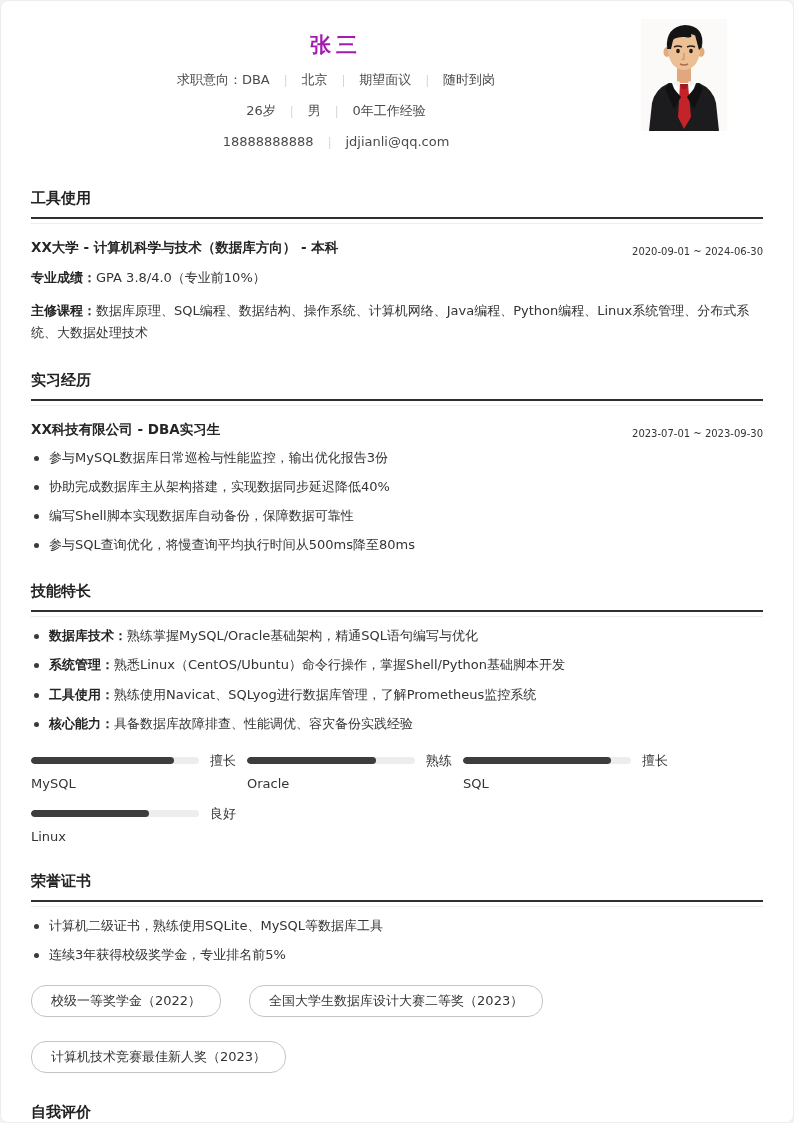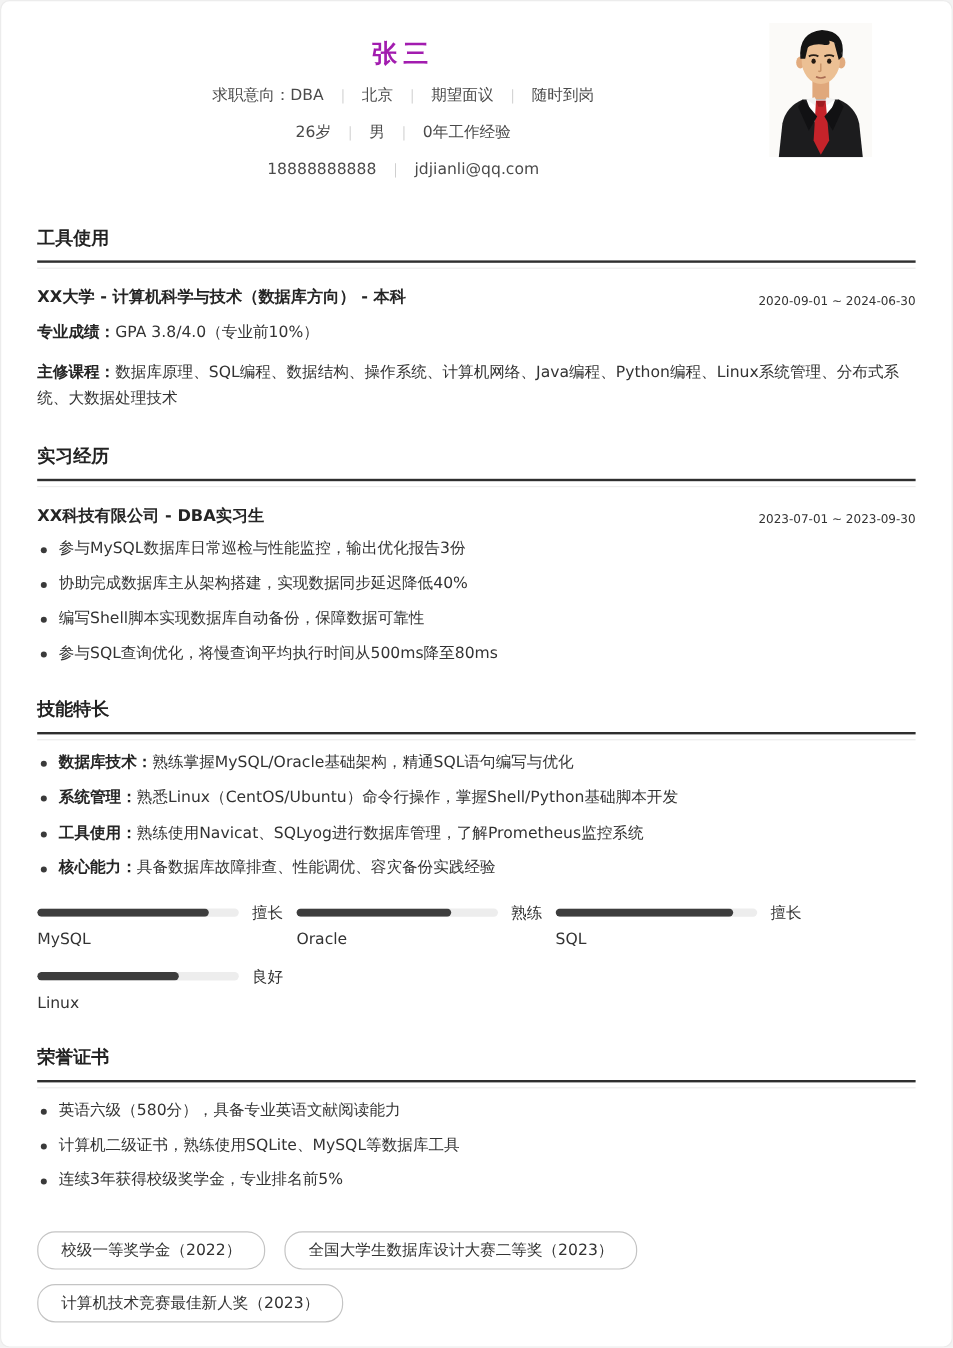--- a/index.html
+++ b/index.html
@@ -59,21 +59,21 @@
   
   .bars { display: flex; flex-wrap: wrap; margin-top: 19px; }
   .bar-item { width: 216px; margin-bottom: 15px; }
   .bar-line { display: flex; align-items: center; height: 16px; }
   .bar-track { width: 168px; height: 7px; background: #ededed; border-radius: 4px; overflow: hidden; flex: none; }
   .bar-fill { height: 100%; background: #3d3d3d; border-radius: 4px; }
   .bar-level { margin-left: 11px; font-size: 13px; color: #333; white-space: nowrap; }
   .bar-name { margin-top: 7px; font-size: 13px; color: #333; }
 
   
-  .tags { display: flex; flex-wrap: wrap; margin-top: 32px; }
+  .tags { display: flex; flex-wrap: wrap; margin-top: 20px; gap: 12px; }
   .tag {
     border: 1px solid #c4c4c4; border-radius: 15px;
     padding: 6px 19px; font-size: 13px; color: #333;
     margin: 0 16px 12px 0; background: #fff; white-space: nowrap;
   }
 </style>
 </head>
 <body>
 
 <div class="page">
@@ -211,21 +211,20 @@
         </div>
         <div class="bar-name">Linux</div>
       </div>
     </div>
   </div>
 
   <div class="section" style="margin-top:13px;">
     <div class="sec-title">荣誉证书</div>
     <div class="sec-sub"></div>
     <ul class="bullets">
-      <li>英语六级（580分），具备专业英语文献阅读能力</li>
       <li>计算机二级证书，熟练使用SQLite、MySQL等数据库工具</li>
       <li>连续3年获得校级奖学金，专业排名前5%</li>
     </ul>
     <div class="tags">
       <div class="tag">校级一等奖学金（2022）</div>
       <div class="tag">全国大学生数据库设计大赛二等奖（2023）</div>
       <div class="tag">计算机技术竞赛最佳新人奖（2023）</div>
     </div>
   </div>
 

